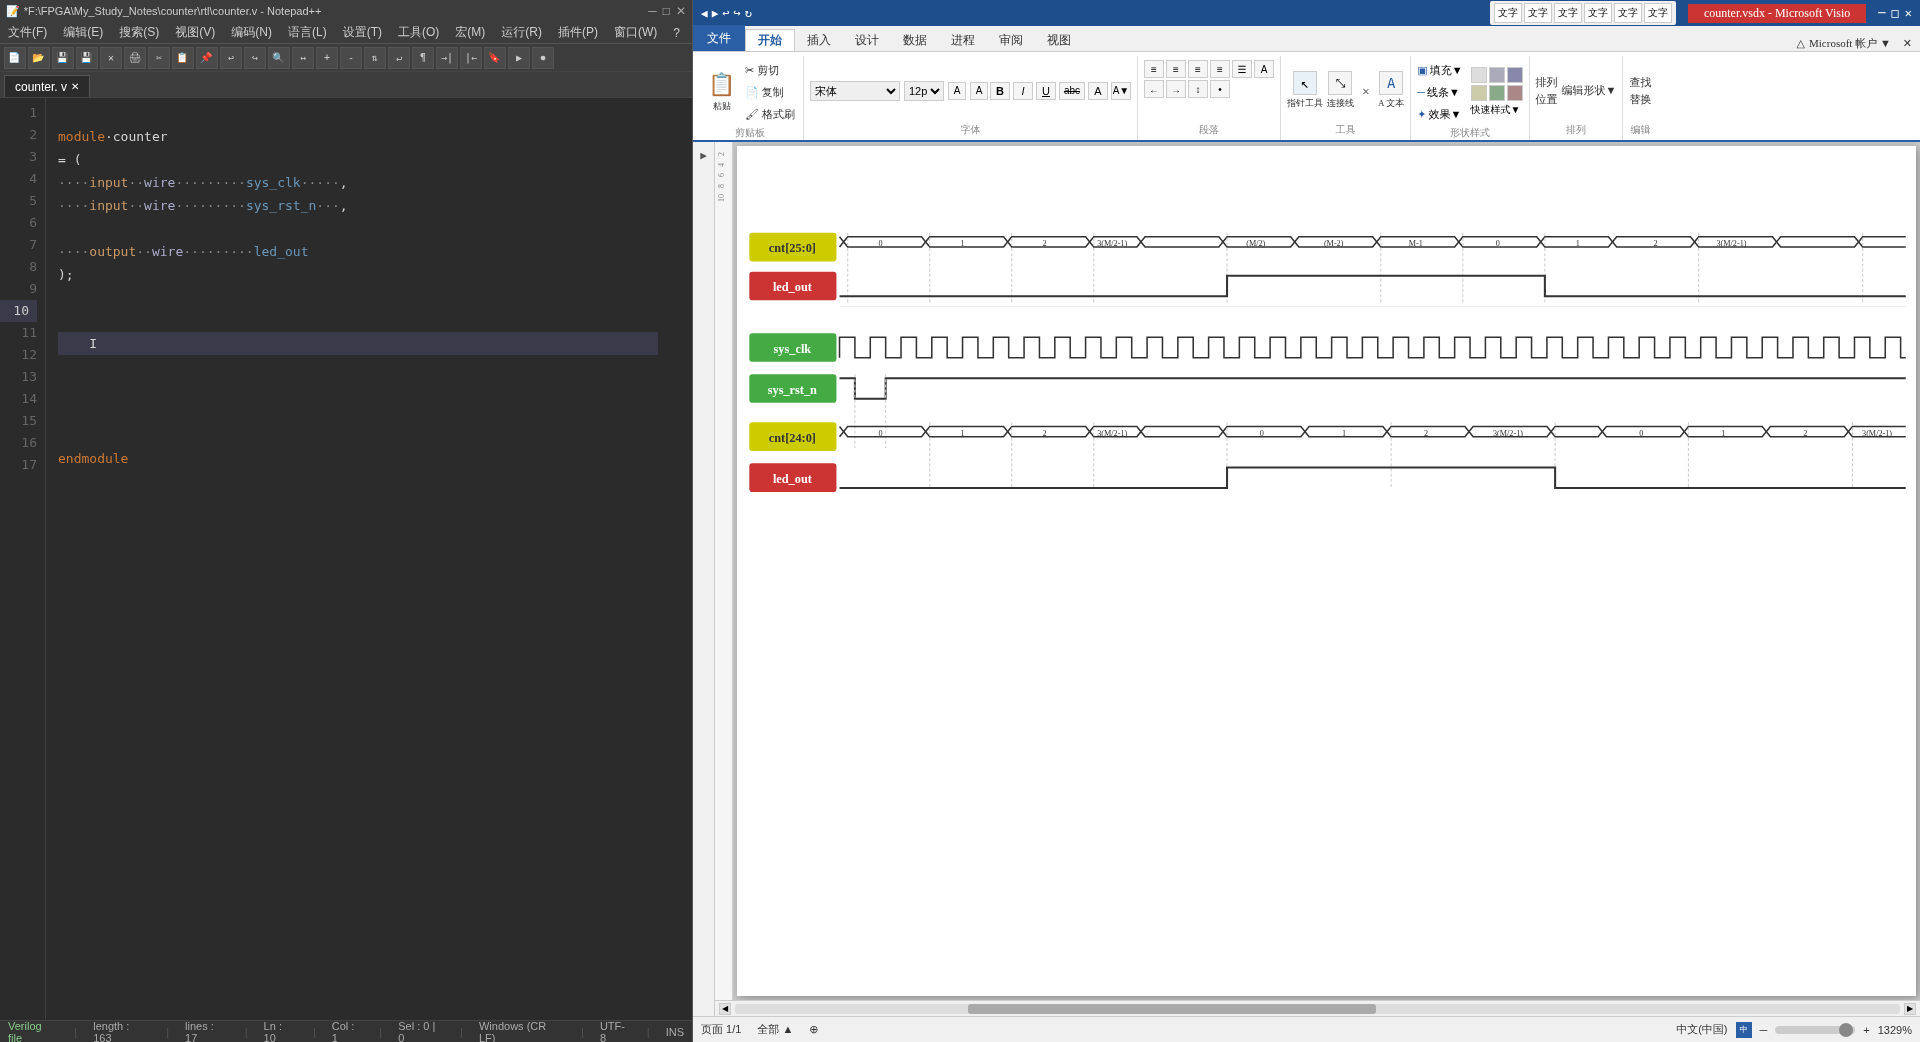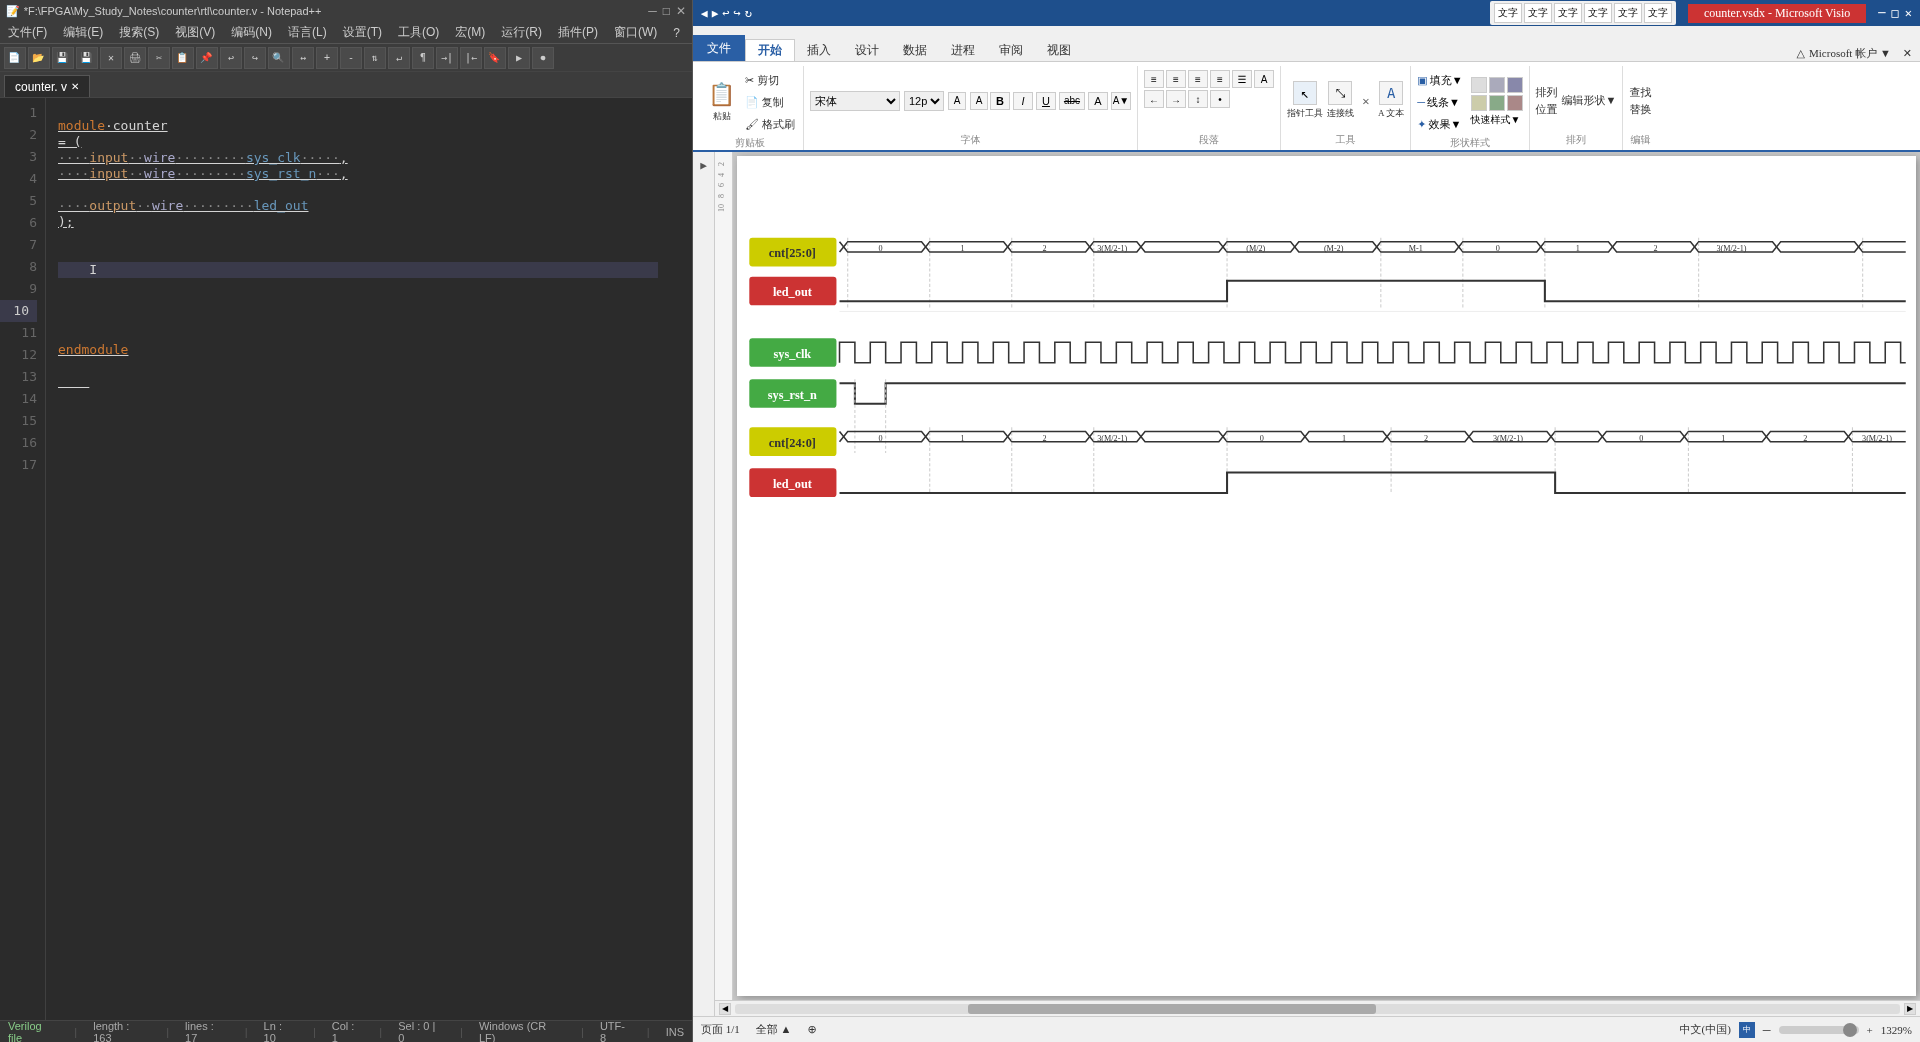--- a/index.html
+++ b/index.html
@@ -101,26 +101,25 @@
       color: #666;
       line-height: 22px;
       text-align: right;
       padding-right: 8px;
       font-family: 'Consolas', monospace;
     }
     .np-code {
       flex: 1;
       padding: 4px 0 4px 12px;
       font-size: 13px;
-      line-height: 16px;
+      line-height: 23px;
       font-family: 'Consolas', monospace;
       color: #d4d4d4;
       white-space: pre;
       overflow: hidden;
-      text-decoration: underline;
     }
 
     .np-statusbar {
       height: 22px;
       background: #333;
       border-top: 1px solid #444;
       display: flex;
       align-items: center;
       padding: 0 8px;
       font-size: 11px;
@@ -290,21 +289,21 @@
       <div style="width:28px;height:20px;border:1px solid #ccc;background:white;display:flex;align-items:center;justify-content:center;font-size:10px;cursor:pointer;font-family:Segoe UI;">文字</div>
     </div>
     <div style="background:#cc3333;color:white;padding:2px 16px;font-size:12px;font-family:Segoe UI;margin-left:8px;">counter.vsdx - Microsoft Visio</div>
     <div style="display:flex;gap:6px;margin-left:8px;">
       <span style="color:white;cursor:pointer;font-size:12px;">─</span>
       <span style="color:white;cursor:pointer;font-size:12px;">□</span>
       <span style="color:white;cursor:pointer;font-size:12px;">✕</span>
     </div>
   </div>
 
-  <div style="height:36px; background:#f0f0f0; border-bottom:1px solid #ccc; display:flex; align-items:flex-end; padding:0 0;">
+  <div style="height:26px; background:#f0f0f0; border-bottom:1px solid #ccc; display:flex; align-items:flex-end; padding:0 0;">
     <div style="background:#2a5fa5;color:white;padding:0 14px;height:26px;display:flex;align-items:center;font-size:12px;font-family:Segoe UI;cursor:pointer;">文件</div>
     <div style="background:white;border:1px solid #ccc;border-bottom:none;padding:0 12px;height:22px;display:flex;align-items:center;font-size:12px;font-family:Segoe UI;cursor:pointer;color:#2a5fa5;font-weight:bold;">开始</div>
     <div style="padding:0 12px;height:22px;display:flex;align-items:center;font-size:12px;font-family:Segoe UI;cursor:pointer;color:#333;">插入</div>
     <div style="padding:0 12px;height:22px;display:flex;align-items:center;font-size:12px;font-family:Segoe UI;cursor:pointer;color:#333;">设计</div>
     <div style="padding:0 12px;height:22px;display:flex;align-items:center;font-size:12px;font-family:Segoe UI;cursor:pointer;color:#333;">数据</div>
     <div style="padding:0 12px;height:22px;display:flex;align-items:center;font-size:12px;font-family:Segoe UI;cursor:pointer;color:#333;">进程</div>
     <div style="padding:0 12px;height:22px;display:flex;align-items:center;font-size:12px;font-family:Segoe UI;cursor:pointer;color:#333;">审阅</div>
     <div style="padding:0 12px;height:22px;display:flex;align-items:center;font-size:12px;font-family:Segoe UI;cursor:pointer;color:#333;">视图</div>
     <div style="margin-left:auto;padding:0 8px;display:flex;align-items:center;gap:4px;font-size:11px;color:#333;font-family:Segoe UI;">
       <span>△</span>
@@ -572,21 +571,21 @@
       <div style="height:16px;background:#f0f0f0;border-top:1px solid #ccc;display:flex;align-items:center;padding:0 4px;gap:4px;">
         <button style="width:12px;height:12px;border:1px solid #ccc;background:#e0e0e0;font-size:8px;cursor:pointer;padding:0;">◀</button>
         <div style="flex:1;height:10px;background:#ddd;border-radius:3px;position:relative;">
           <div style="position:absolute;left:20%;width:35%;height:100%;background:#aaa;border-radius:3px;"></div>
         </div>
         <button style="width:12px;height:12px;border:1px solid #ccc;background:#e0e0e0;font-size:8px;cursor:pointer;padding:0;">▶</button>
       </div>
     </div>
   </div>
 
-  <div style="height:26px;background:#f0f0f0;border-top:1px solid #ccc;display:flex;align-items:center;padding:0 8px;gap:16px;font-size:11px;color:#333;font-family:Liberation Serif, serif;">
+  <div style="height:26px;background:#f0f0f0;border-top:1px solid #ccc;display:flex;align-items:center;padding:0 8px;gap:16px;font-size:11px;color:#333;font-family:Liberation Sans, sans-serif;">
     <span>页面 1/1</span>
     <span>全部 ▲</span>
     <span style="cursor:pointer;">⊕</span>
     <div style="margin-left:auto;display:flex;align-items:center;gap:8px;">
       <span>中文(中国)</span>
       <div style="width:16px;height:16px;background:#2a5fa5;display:flex;align-items:center;justify-content:center;">
         <span style="color:white;font-size:8px;">中</span>
       </div>
       <span style="cursor:pointer;">─</span>
       <div style="width:80px;height:8px;background:#ccc;border-radius:4px;position:relative;cursor:pointer;">

